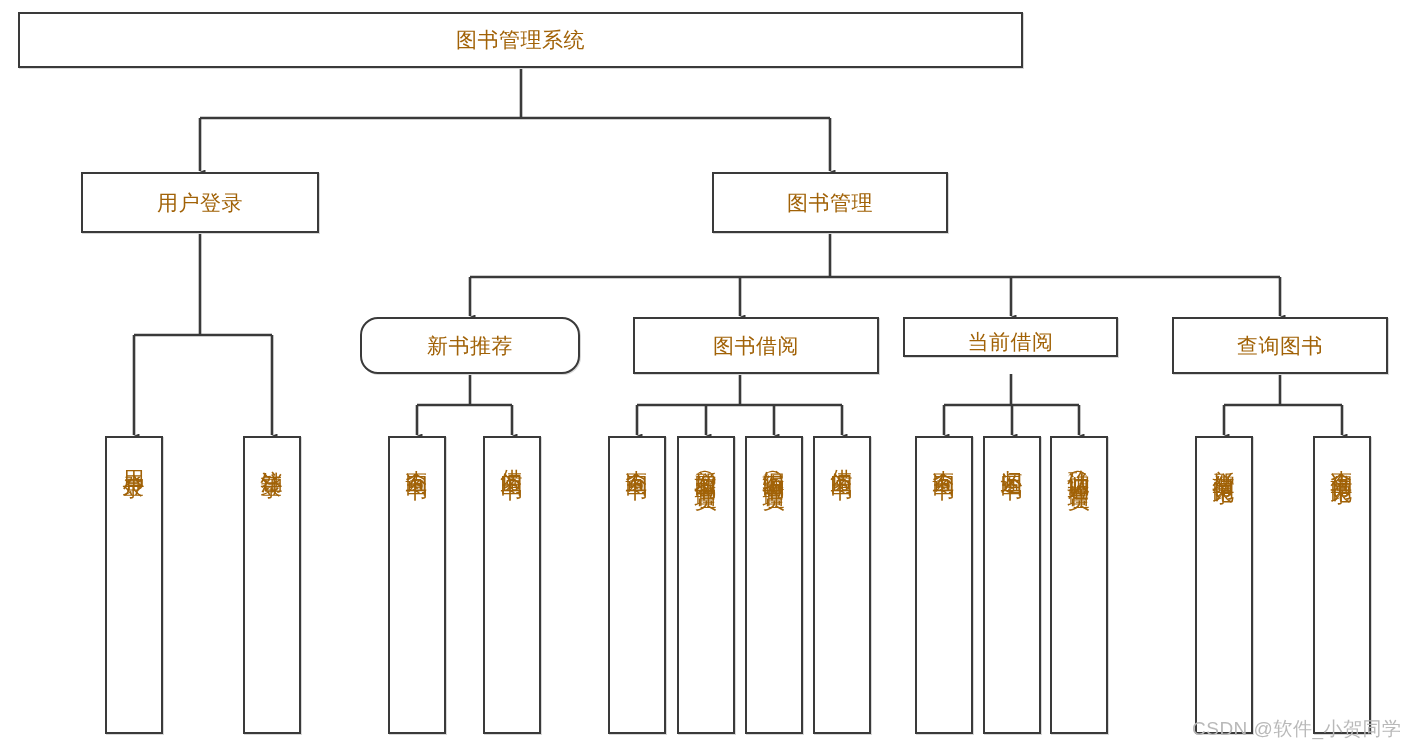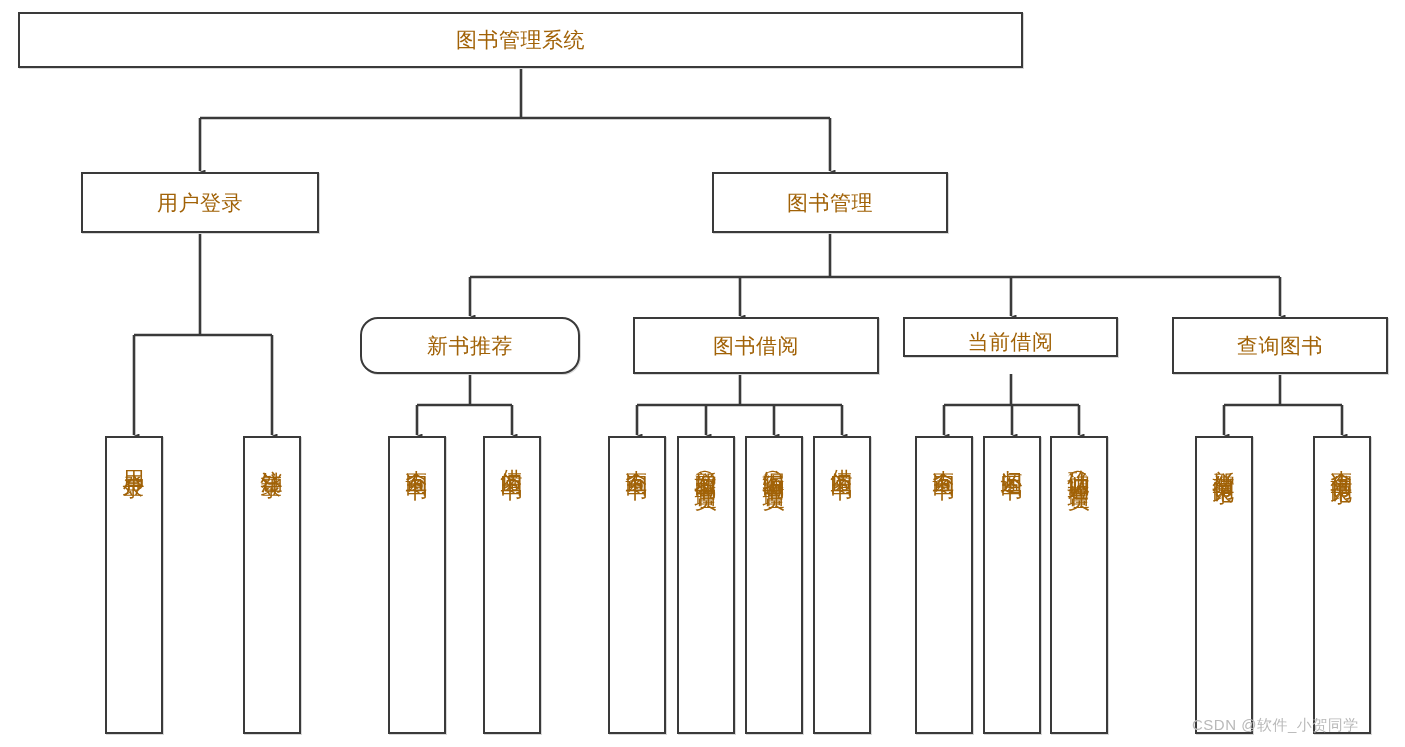--- a/index.html
+++ b/index.html
@@ -54,21 +54,21 @@
     writing-mode: vertical-rl;
     text-orientation: upright;
     font-size: 22px;
     line-height: 1.05;
     letter-spacing: 3px;
     white-space: nowrap;
   }
   .watermark {
     position: absolute;
     color: #b9b9b9;
-    font-size: 15px;
+    font-size: 19px;
     letter-spacing: 0.5px;
     white-space: nowrap;
     user-select: none;
   }
 </style>
 </head>
 <body>
 
 <div id="canvas">
   <svg class="links" id="links-layer" viewBox="0 0 1405 747" xmlns="http://www.w3.org/2000/svg">

